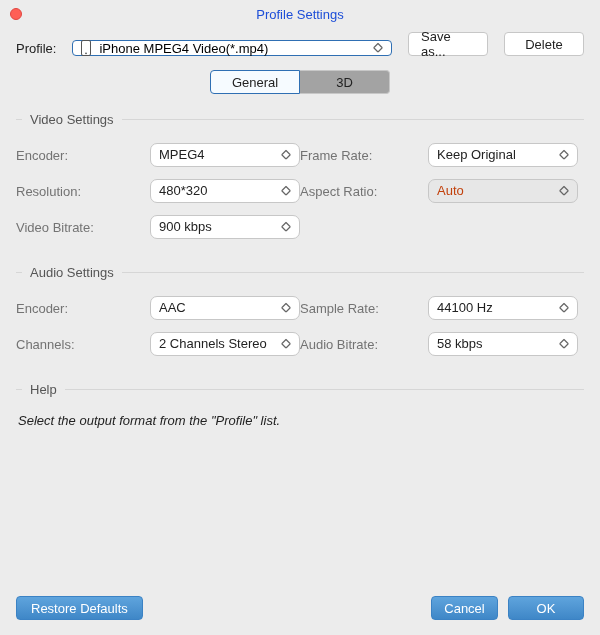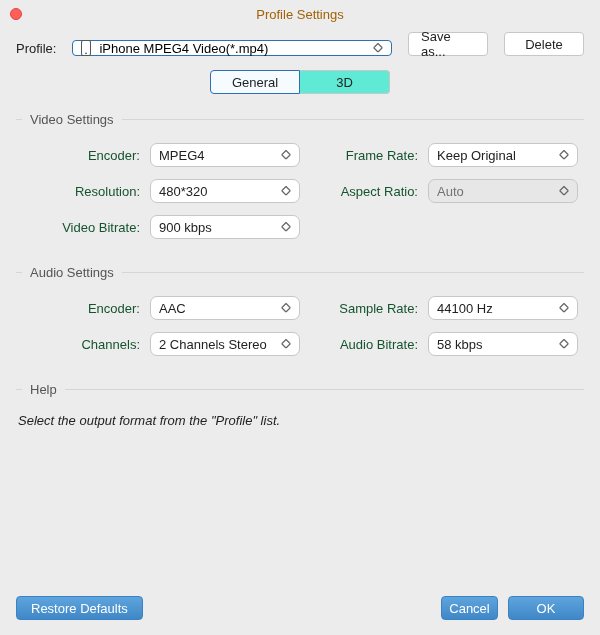--- a/index.html
+++ b/index.html
@@ -1,73 +1,73 @@
 <!DOCTYPE html>
 <html><head>
 <meta charset="utf-8">
 <style>
   * { box-sizing: border-box; margin: 0; padding: 0; font-family: -apple-system, BlinkMacSystemFont, "Helvetica Neue", Arial, sans-serif; font-size: 13px; }
   body { background: #ececec; width: 600px; height: 635px; overflow: hidden; }
   .titlebar { height: 28px; position: relative; display: flex; align-items: center; justify-content: center; }
   .close-dot { width: 12px; height: 12px; border-radius: 50%; background: #ff5f56; border: 0.5px solid #e14640; position: absolute; left: 10px; top: 8px; }
-  .title { color: #a16207; font-size: 13px; }
+  .title { color: #1d4ed8; font-size: 13px; }
   .content { padding: 4px 16px 0 16px; }
   .row { display: flex; align-items: flex-end; gap: 16px; }
   .profile-row { margin-bottom: 14px; }
   .profile-label { color: #222; font-size: 13px; }
   .profile-select {
     flex: 1; height: 16px; background: #fff; border: 1px solid #2f6fb3; border-radius: 4px;
     display: flex; align-items: center; padding: 0 8px; position: relative; gap: 8px;
   }
   .phone-icon { display: inline-flex; }
   .chev { position: absolute; right: 8px; top: 50%; transform: translateY(-50%); }
   .btn {
     height: 24px; padding: 0 12px; background: #fff; border: 1px solid #c7c7c7; border-radius: 4px;
     display: inline-flex; align-items: center; justify-content: center; color: #222; cursor: default;
   }
   .btn-wide { width: 80px; }
   .tabs { display: flex; justify-content: center; margin: 0 0 18px 0; }
   .tab-group { display: flex; border-radius: 4px; }
   .tab {
     width: 90px; height: 24px; border: 1px solid #2f6fb3; display: flex; align-items: center; justify-content: center;
-    background: #5eead4; color: #222;
+    background: #a3a3a3; color: #222;
   }
   .tab.first { border-top-left-radius: 4px; border-bottom-left-radius: 4px; }
   .tab.last  { border-top-right-radius: 4px; border-bottom-right-radius: 4px; border-left: none; }
   .tab.active { background: #f6fbff; }
   .tab.inactive { border-color: #c7c7c7; }
 
   .group { margin: 0 0 26px 0; }
   .group-header { display: flex; align-items: center; gap: 8px; margin-bottom: 16px; }
   .group-header .line { flex: 1; height: 1px; background: #d6d6d6; }
   .group-header .pre  { width: 6px; height: 1px; background: #d6d6d6; }
   .group-title { color: #555; font-size: 13px; }
 
   .grid2 { display: grid; grid-template-columns: 134px 150px 128px 150px; row-gap: 12px; column-gap: 0; align-items: center; }
-  .lbl { text-align: right; padding-right: 10px; color: #14532d; }
+  .lbl { text-align: left; padding-right: 10px; color: #737373; }
   .select {
     height: 24px; width: 150px; background: #fff; border: 1px solid #c7c7c7; border-radius: 7px;
-    display: flex; align-items: center; padding: 4px 8px; position: relative; color: #222;
-  }
-  .select.disabled { background: #e7e7e7; color: #737373; }
+    display: flex; align-items: flex-end; padding: 4px 8px; position: relative; color: #222;
+  }
+  .select.disabled { background: #e7e7e7; color: #c2410c; }
   .select .chev { right: 8px; }
 
   .help-text { color: #222; margin-top: 2px; padding-left: 2px; font-style: italic; }
 
   .footer {
     position: absolute; left: 0; right: 0; bottom: 0; height: 44px;
     display: flex; align-items: center; padding: 0 16px 10px 16px; gap: 10px;
   }
   .spacer { flex: 1; }
   .btn-primary {
     height: 24px; padding: 0 14px; border-radius: 4px; border: 1px solid #3b82c4;
     background: linear-gradient(#5fa4dd, #3f87c7); color: #fff; display: inline-flex; align-items: center; justify-content: center;
   }
   .btn-primary.ok { width: 76px; }
-  .btn-primary.cancel { width: 57px; text-align: center; }
+  .btn-primary.cancel { width: 67px; text-align: center; }
   .btn-primary.restore { }
 
   svg.chev-svg { width: 10px; height: 10px; }
 </style>
 </head>
 <body>
 
 <div class="titlebar">
   <div class="close-dot"></div>
   <div class="title">Profile Settings</div>

